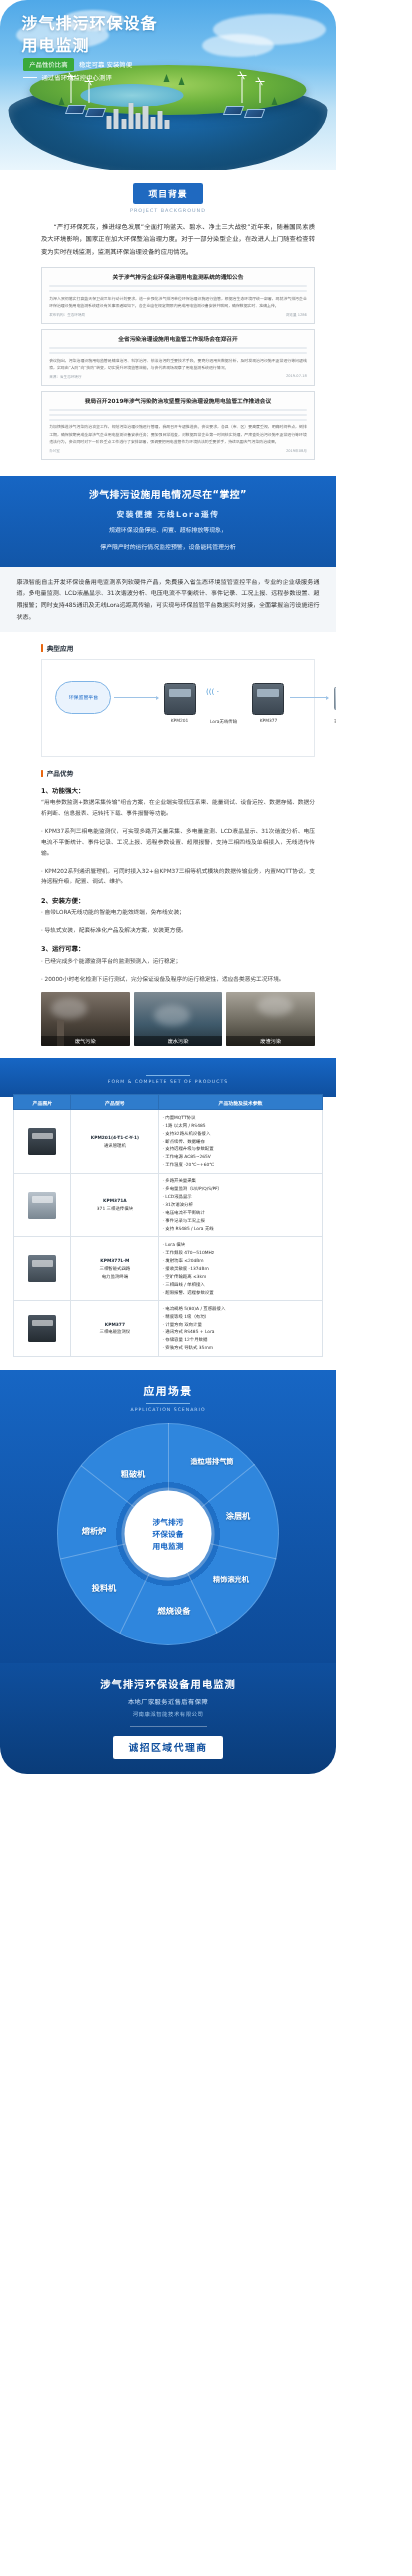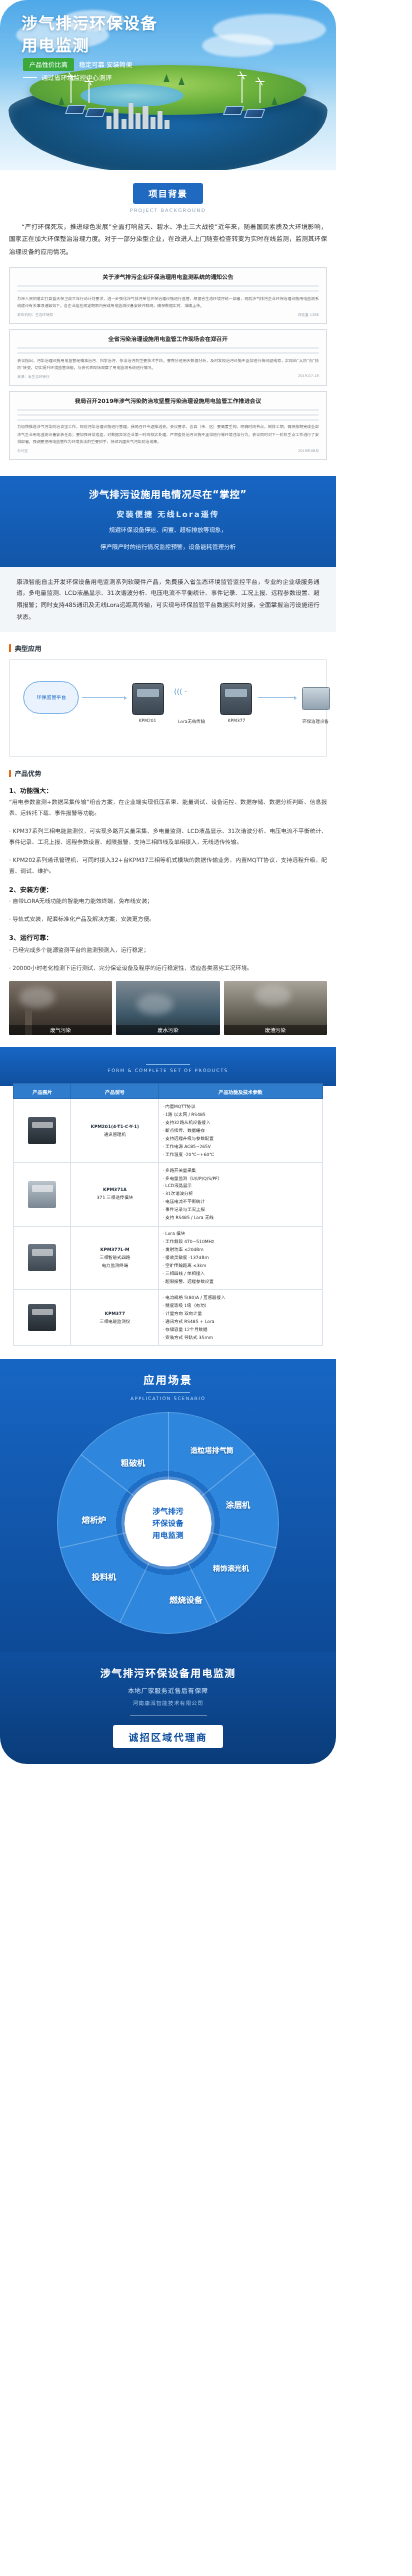--- a/index.html
+++ b/index.html
@@ -137,21 +137,21 @@
   }
   .sec-title .en {
     display: block;
     font-size: 4.9px;
     color: #8aa3bd;
     letter-spacing: 1px;
     margin-top: 3.1px;
   }
 
   
-  .wrap { padding: 0 9px; }
+  .wrap { padding: 0 21px; margin-left: 20px; }
   .para {
     font-size: 6.3px;
     line-height: 2.0;
     color: #333;
     text-align: justify;
     text-indent: 2em;
   }
 
   
   .clips { margin-top: 8.2px; }
@@ -702,21 +702,21 @@
       <div class="hub">
         <span style="white-space:pre-line">涉气排污
 环保设备
 用电监测</span>
       </div>
 
       <div class="lab" style="left:54px; top:50px;padding-left:44px;">粗破机</div>
       <div class="lab" style="left:155px; top:38px; font-size:7.2px;">造粒塔排气筒</div>
       <div class="lab" style="left:181px; top:92px;">涂层机</div>
       <div class="lab" style="left:174px; top:156px; font-size:7.2px;">精饰滚光机</div>
-      <div class="lab" style="left:117px; top:187px;margin-left:12px;">燃烧设备</div>
+      <div class="lab" style="left:117px; top:187px;">燃烧设备</div>
       <div class="lab" style="left:47px; top:164px;">投料机</div>
       <div class="lab" style="left:37px; top:107px;">熔析炉</div>
     </div>
   </section>
 
   <footer class="footer">
     <div class="f1">涉气排污环保设备用电监测</div>
     <div class="f2">本地厂家服务近售后有保障</div>
     <div class="f3">河南康派智能技术有限公司</div>
     <div class="fline"></div>

